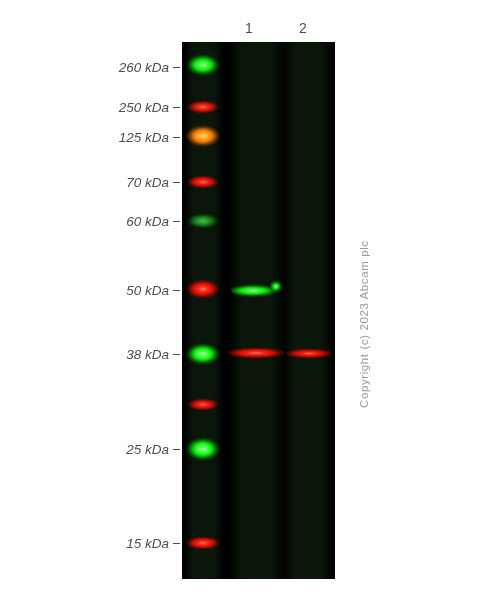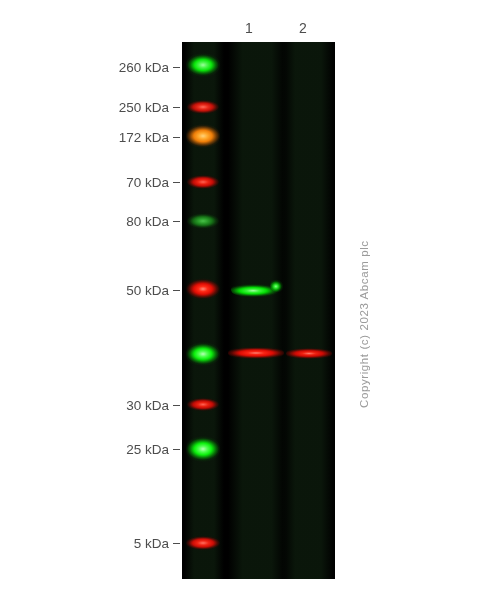--- a/index.html
+++ b/index.html
@@ -29,20 +29,21 @@
     width: 180px;
     height: 18px;
     text-align: right;
     color: #4d4d4d;
     font-size: 13.5px;
     white-space: nowrap;
   }
   .marker-row .mtext {
     display: inline-block;
     vertical-align: middle;
+    font-style: italic;
   }
   .marker-row .mtick {
     display: inline-block;
     vertical-align: middle;
     margin-left: 4px;
     width: 7px;
     height: 1.5px;
     background: #4d4d4d;
     position: relative;
     top: 0px;
@@ -111,39 +112,39 @@
     <span>2</span>
   </div>
 
   <div class="marker-row" style="top:59px;">
     <span class="mtext">260 kDa</span><span class="mtick"></span>
   </div>
   <div class="marker-row" style="top:99px;">
     <span class="mtext">250 kDa</span><span class="mtick"></span>
   </div>
   <div class="marker-row" style="top:129px;">
-    <span class="mtext">172 kDa</span><span class="mtick"></span>
+    <span class="mtext">125 kDa</span><span class="mtick"></span>
   </div>
   <div class="marker-row" style="top:174px;">
     <span class="mtext">70 kDa</span><span class="mtick"></span>
   </div>
   <div class="marker-row" style="top:213px;">
-    <span class="mtext">80 kDa</span><span class="mtick"></span>
+    <span class="mtext">60 kDa</span><span class="mtick"></span>
   </div>
   <div class="marker-row" style="top:282px;">
     <span class="mtext">50 kDa</span><span class="mtick"></span>
   </div>
-  <div class="marker-row" style="top:397px;">
-    <span class="mtext">30 kDa</span><span class="mtick"></span>
+  <div class="marker-row" style="top:346px;">
+    <span class="mtext">38 kDa</span><span class="mtick"></span>
   </div>
   <div class="marker-row" style="top:441px;text-align:right;">
     <span class="mtext">25 kDa</span><span class="mtick"></span>
   </div>
   <div class="marker-row" style="top:535px;">
-    <span class="mtext">5 kDa</span><span class="mtick"></span>
+    <span class="mtext">15 kDa</span><span class="mtick"></span>
   </div>
 
   <div id="blot-panel">
 
     <div class="lane-bg" style="left:2px; width:40px;"></div>
     <div class="lane-bg" style="left:46px; width:58px;"></div>
     <div class="lane-bg" style="left:100px; width:52px;"></div>
 
     <div class="band" style="left:4px; top:11px; width:34px; height:24px;
                 background: radial-gradient(ellipse 55% 50% at 50% 50%,

